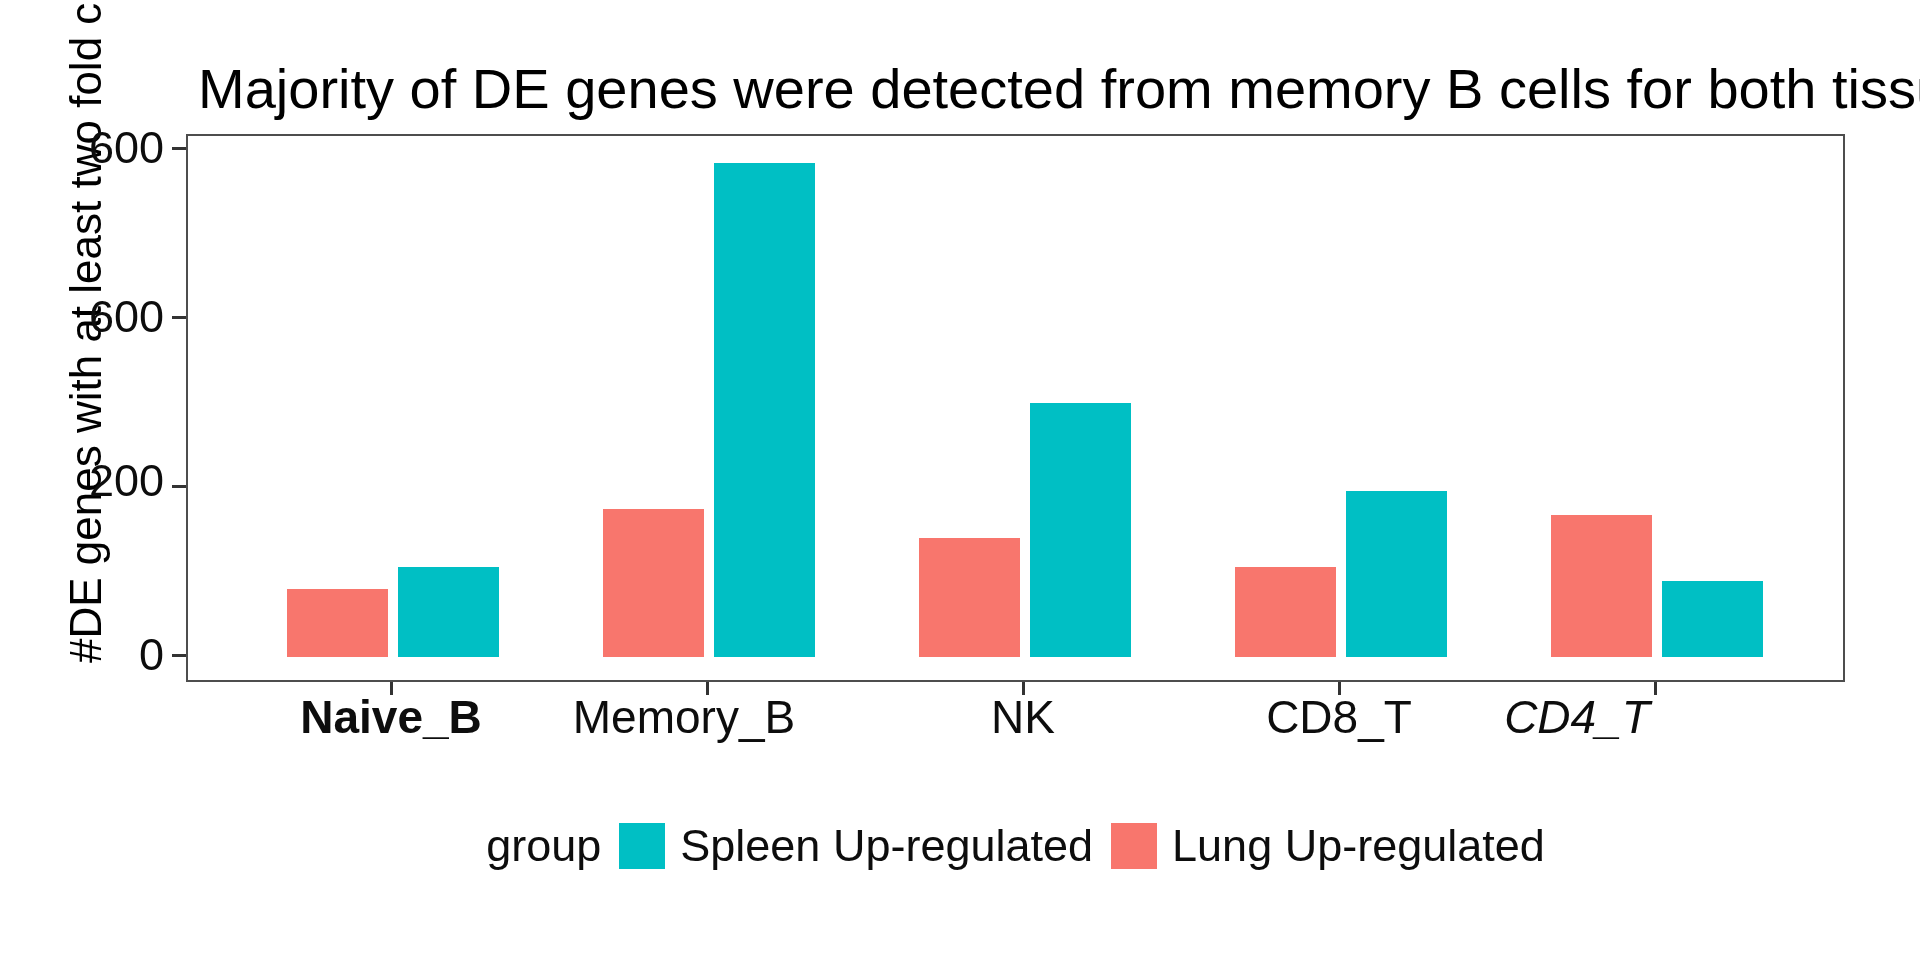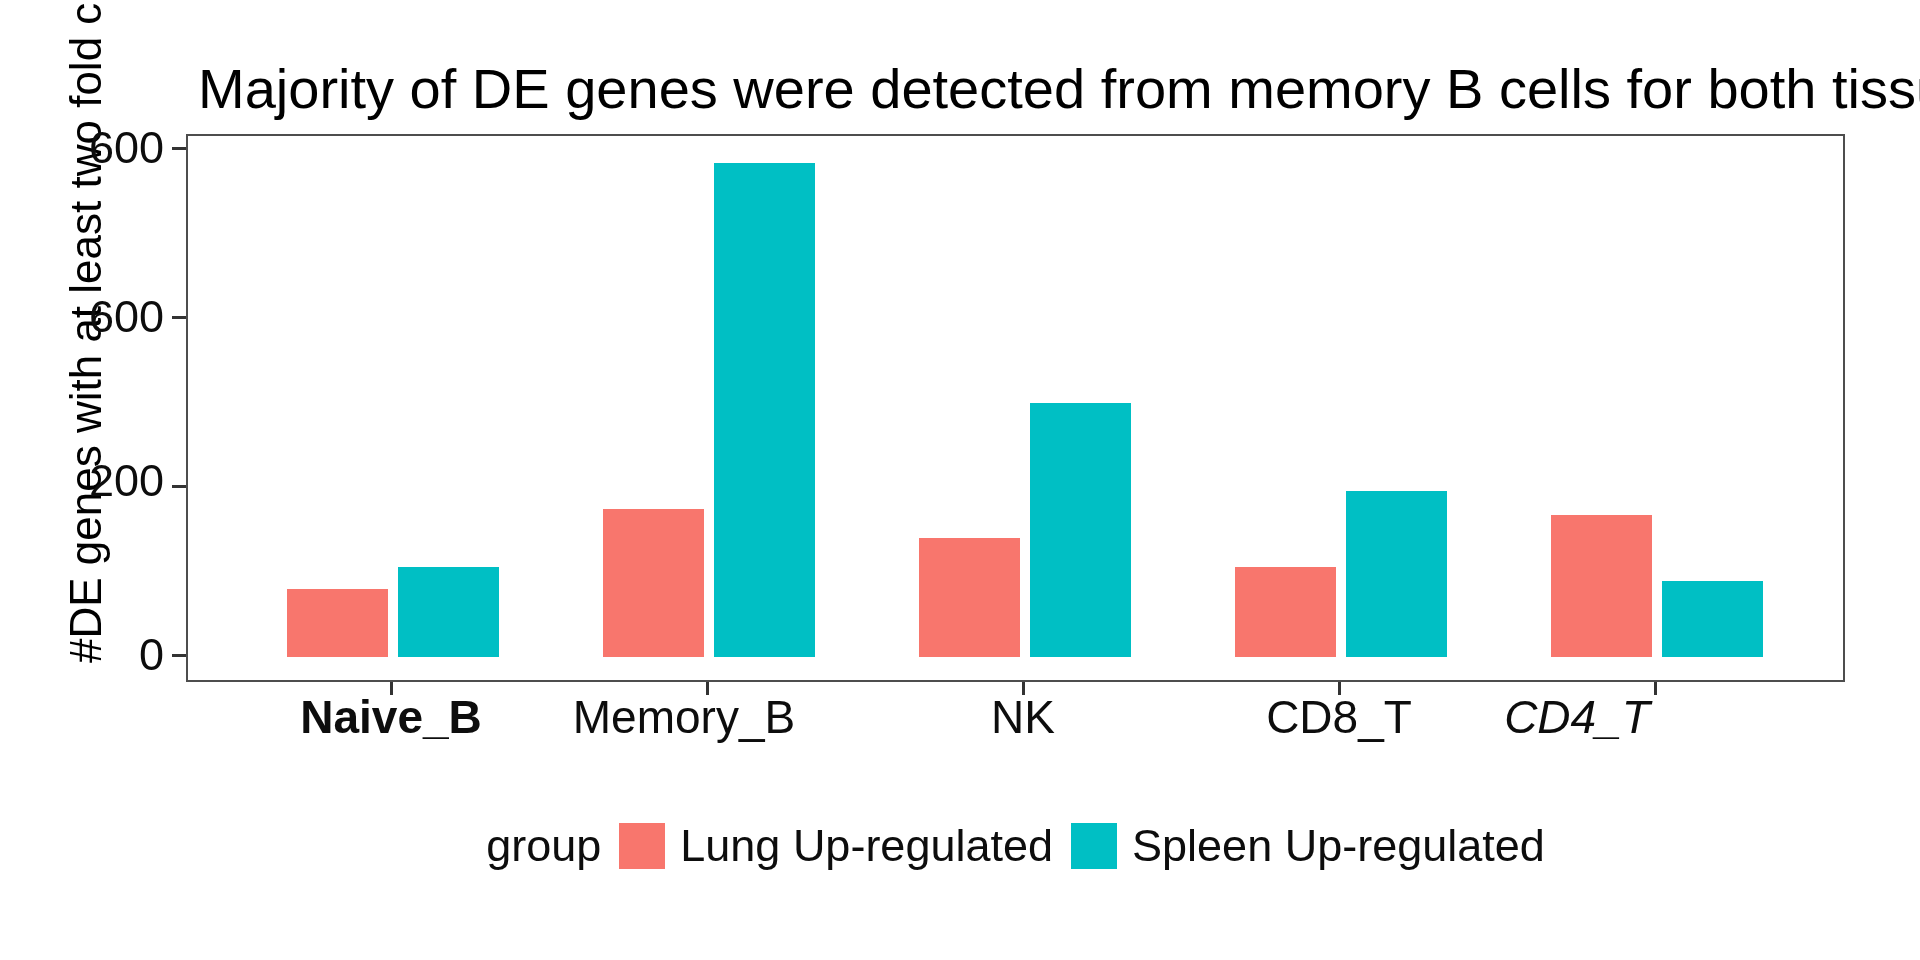--- a/index.html
+++ b/index.html
@@ -129,21 +129,21 @@
       <div class="x-tick-mark" style="left: 1021.5px;"></div>
       <div class="x-tick-label" style="left: 863px;">NK</div>
       <div class="x-tick-mark" style="left: 1337.5px;"></div>
       <div class="x-tick-label" style="left: 1179px; text-align: center;">CD8_T</div>
       <div class="x-tick-mark" style="left: 1653.5px;"></div>
       <div class="x-tick-label" style="left: 1417px; font-style: italic;">CD4_T</div>
     </div>
   <div class="legend" id="legend">
     <span class="legend-title">group</span>
   <div class="legend-item">
+        <span class="legend-swatch" style="background: rgb(0, 191, 196);"></span>
+        <span class="legend-label">Spleen Up-regulated</span>
+      </div>
+      <div class="legend-item">
         <span class="legend-swatch" style="background: rgb(248, 118, 109);"></span>
         <span class="legend-label">Lung Up-regulated</span>
-      </div>
-      <div class="legend-item">
-        <span class="legend-swatch" style="background: rgb(0, 191, 196);"></span>
-        <span class="legend-label">Spleen Up-regulated</span>
       </div>
     </div>
 </div>
 
 </body></html>

